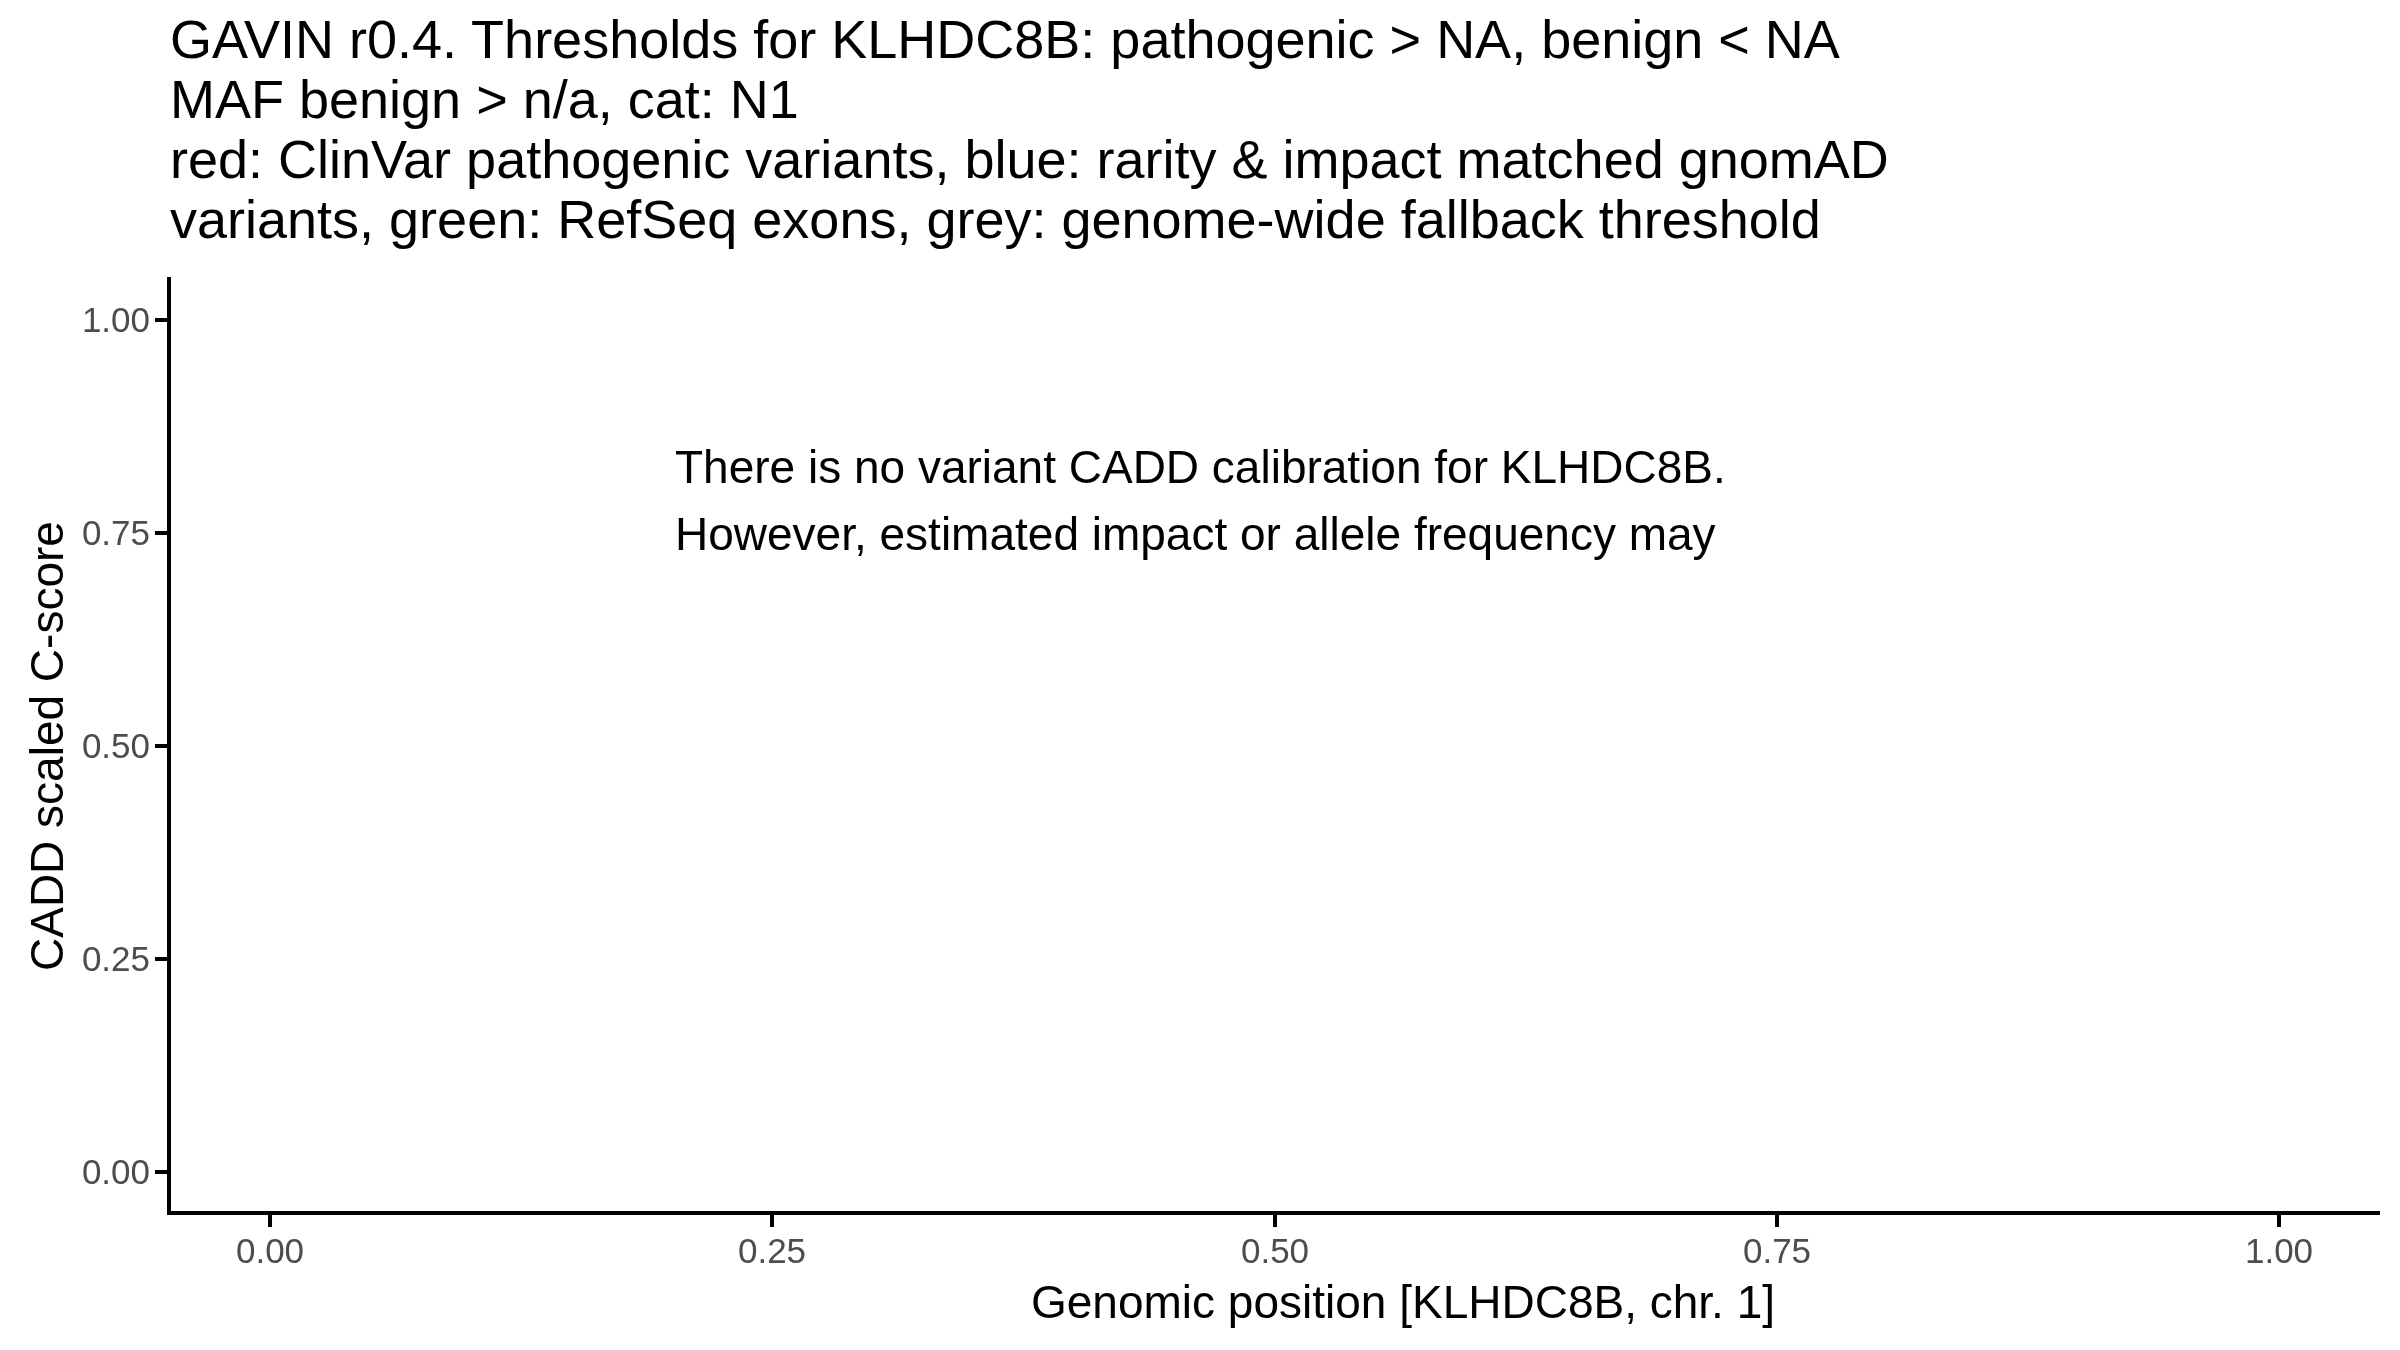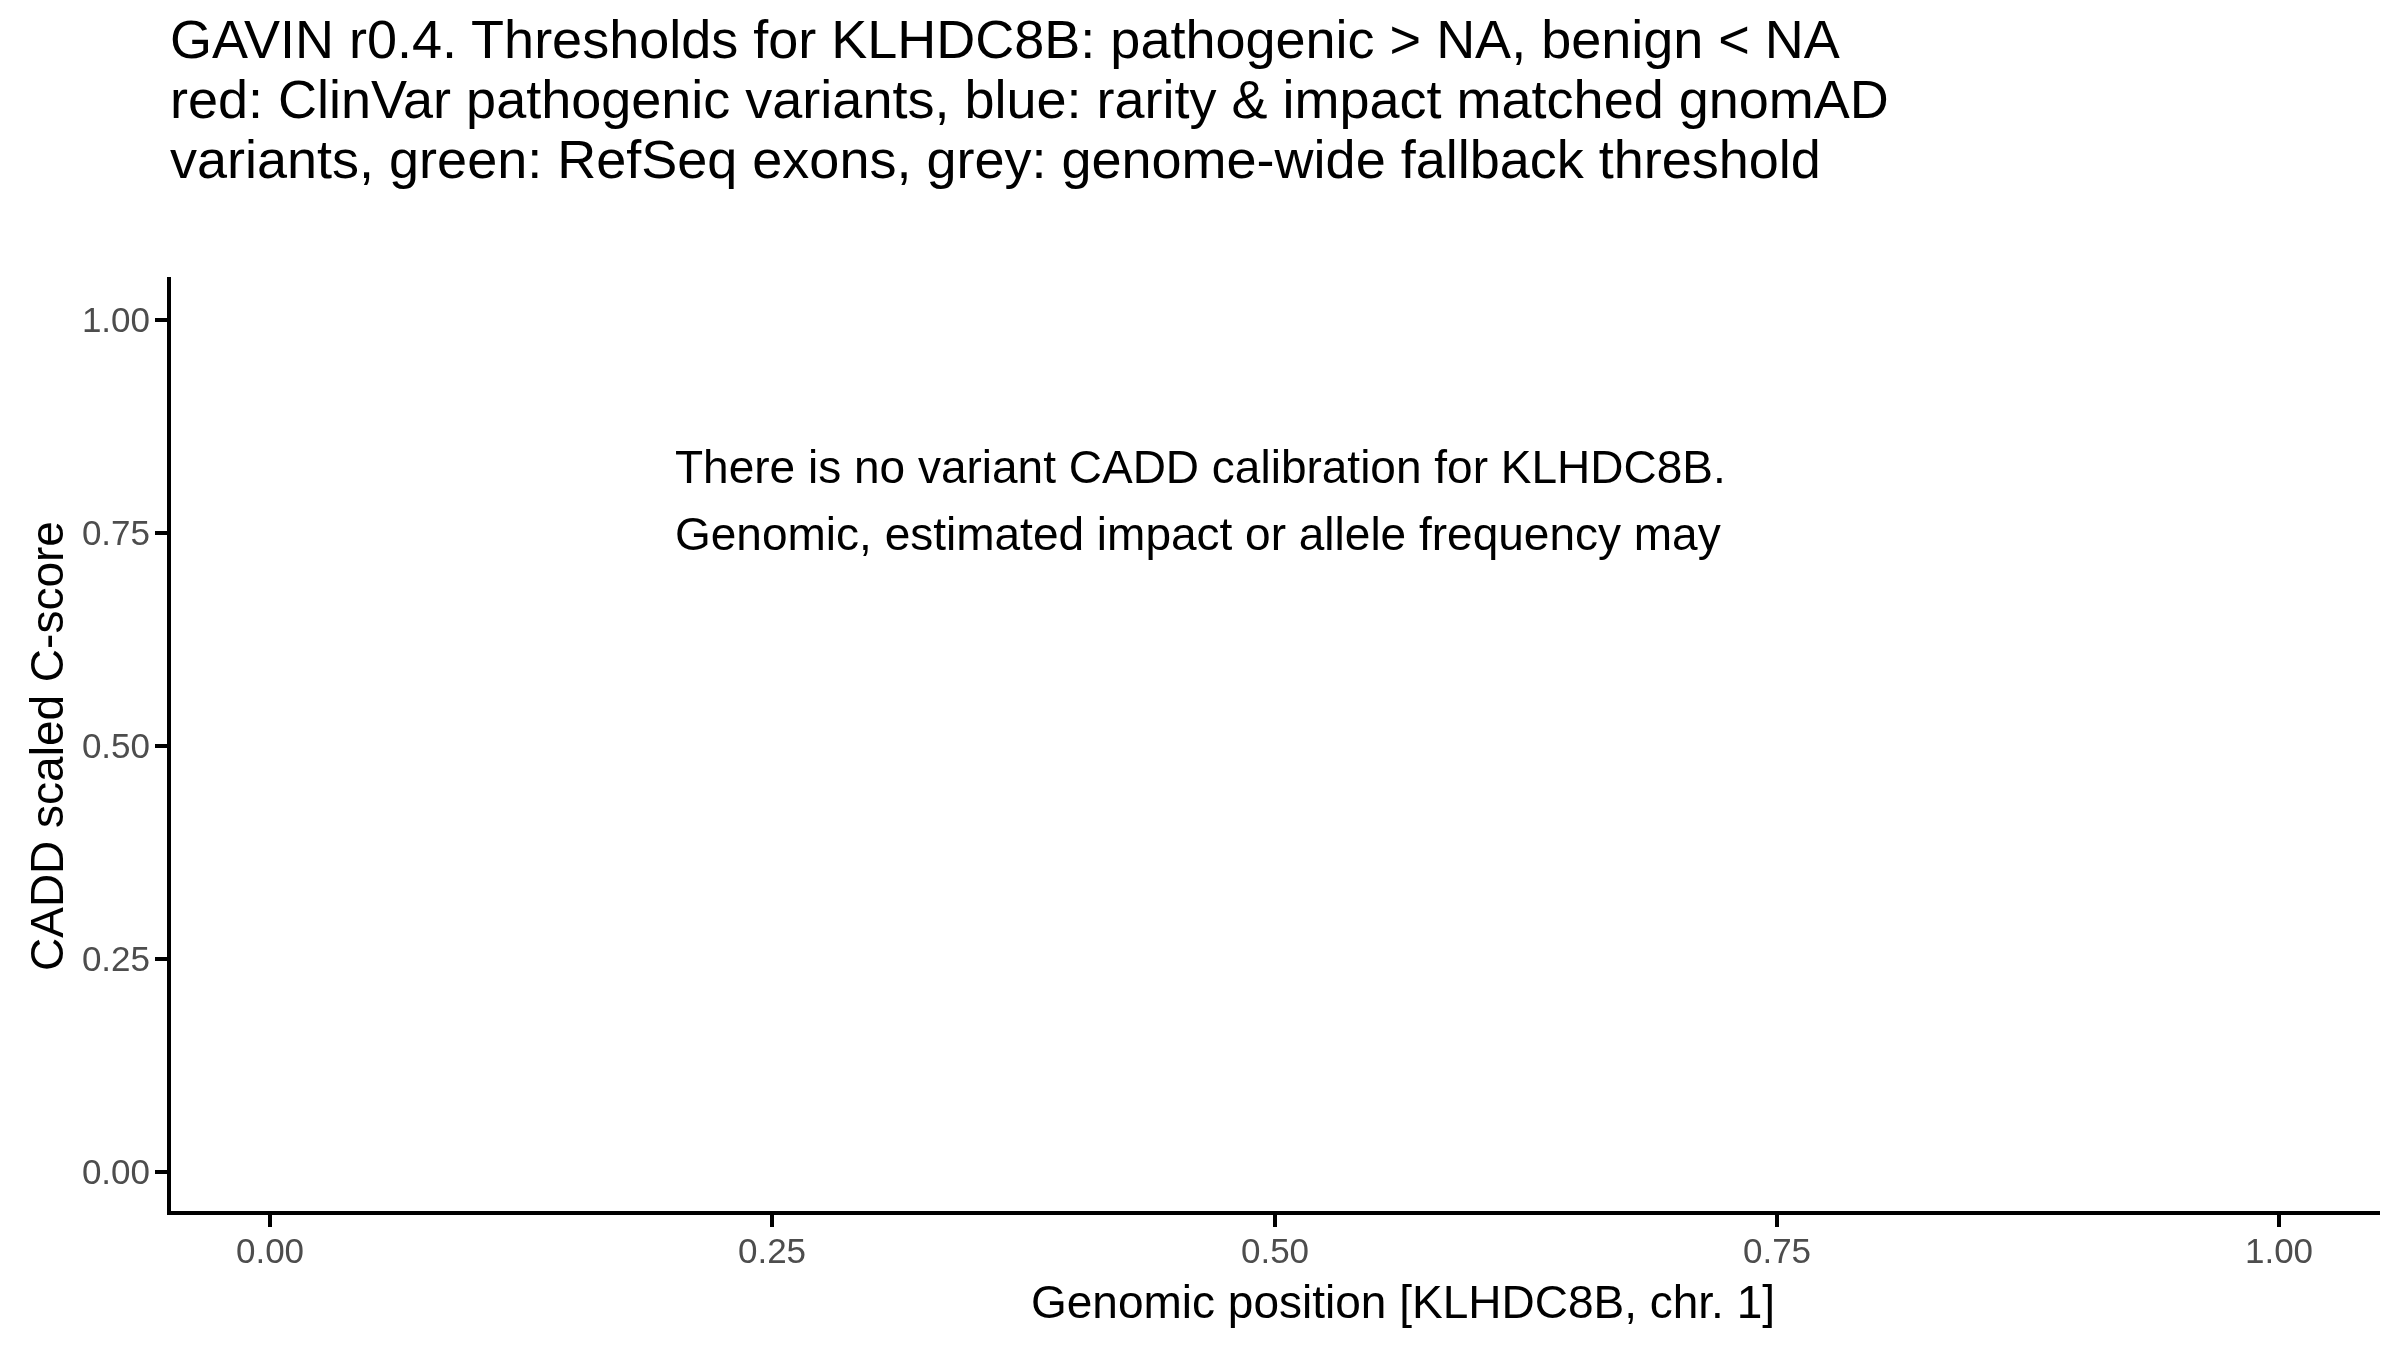--- a/index.html
+++ b/index.html
@@ -88,20 +88,21 @@
     white-space: nowrap;
   }
 </style>
 </head>
 <body>
 
 <div class="chart">
 
   <div class="title">
     <div>GAVIN r0.4. Thresholds for KLHDC8B: pathogenic &gt; NA, benign &lt; NA</div>
+    <div>MAF benign &gt; n/a, cat: N1</div>
     <div>red: ClinVar pathogenic variants, blue: rarity &amp; impact matched gnomAD</div>
     <div>variants, green: RefSeq exons, grey: genome-wide fallback threshold</div>
   </div>
 
   <div class="y-title">CADD scaled C-score</div>
 
   <div class="y-axis-line"></div>
   <div class="x-axis-line"></div>
 
   <div class="ytick" style="top:318px"></div>
@@ -125,16 +126,16 @@
   <div class="xlab" style="left:190px;top:1233px">0.00</div>
   <div class="xlab" style="left:692px;top:1233px">0.25</div>
   <div class="xlab" style="left:1195px;top:1233px">0.50</div>
   <div class="xlab" style="left:1697px;top:1233px">0.75</div>
   <div class="xlab" style="left:2199px;top:1233px">1.00</div>
 
   <div class="x-title">Genomic position [KLHDC8B, chr. 1]</div>
 
   <div class="annotation">
     <div>There is no variant CADD calibration for KLHDC8B.</div>
-    <div>Genomic, estimated impact or allele frequency may</div>
+    <div>However, estimated impact or allele frequency may</div>
   </div>
 
 </div>
 
 </body></html>

